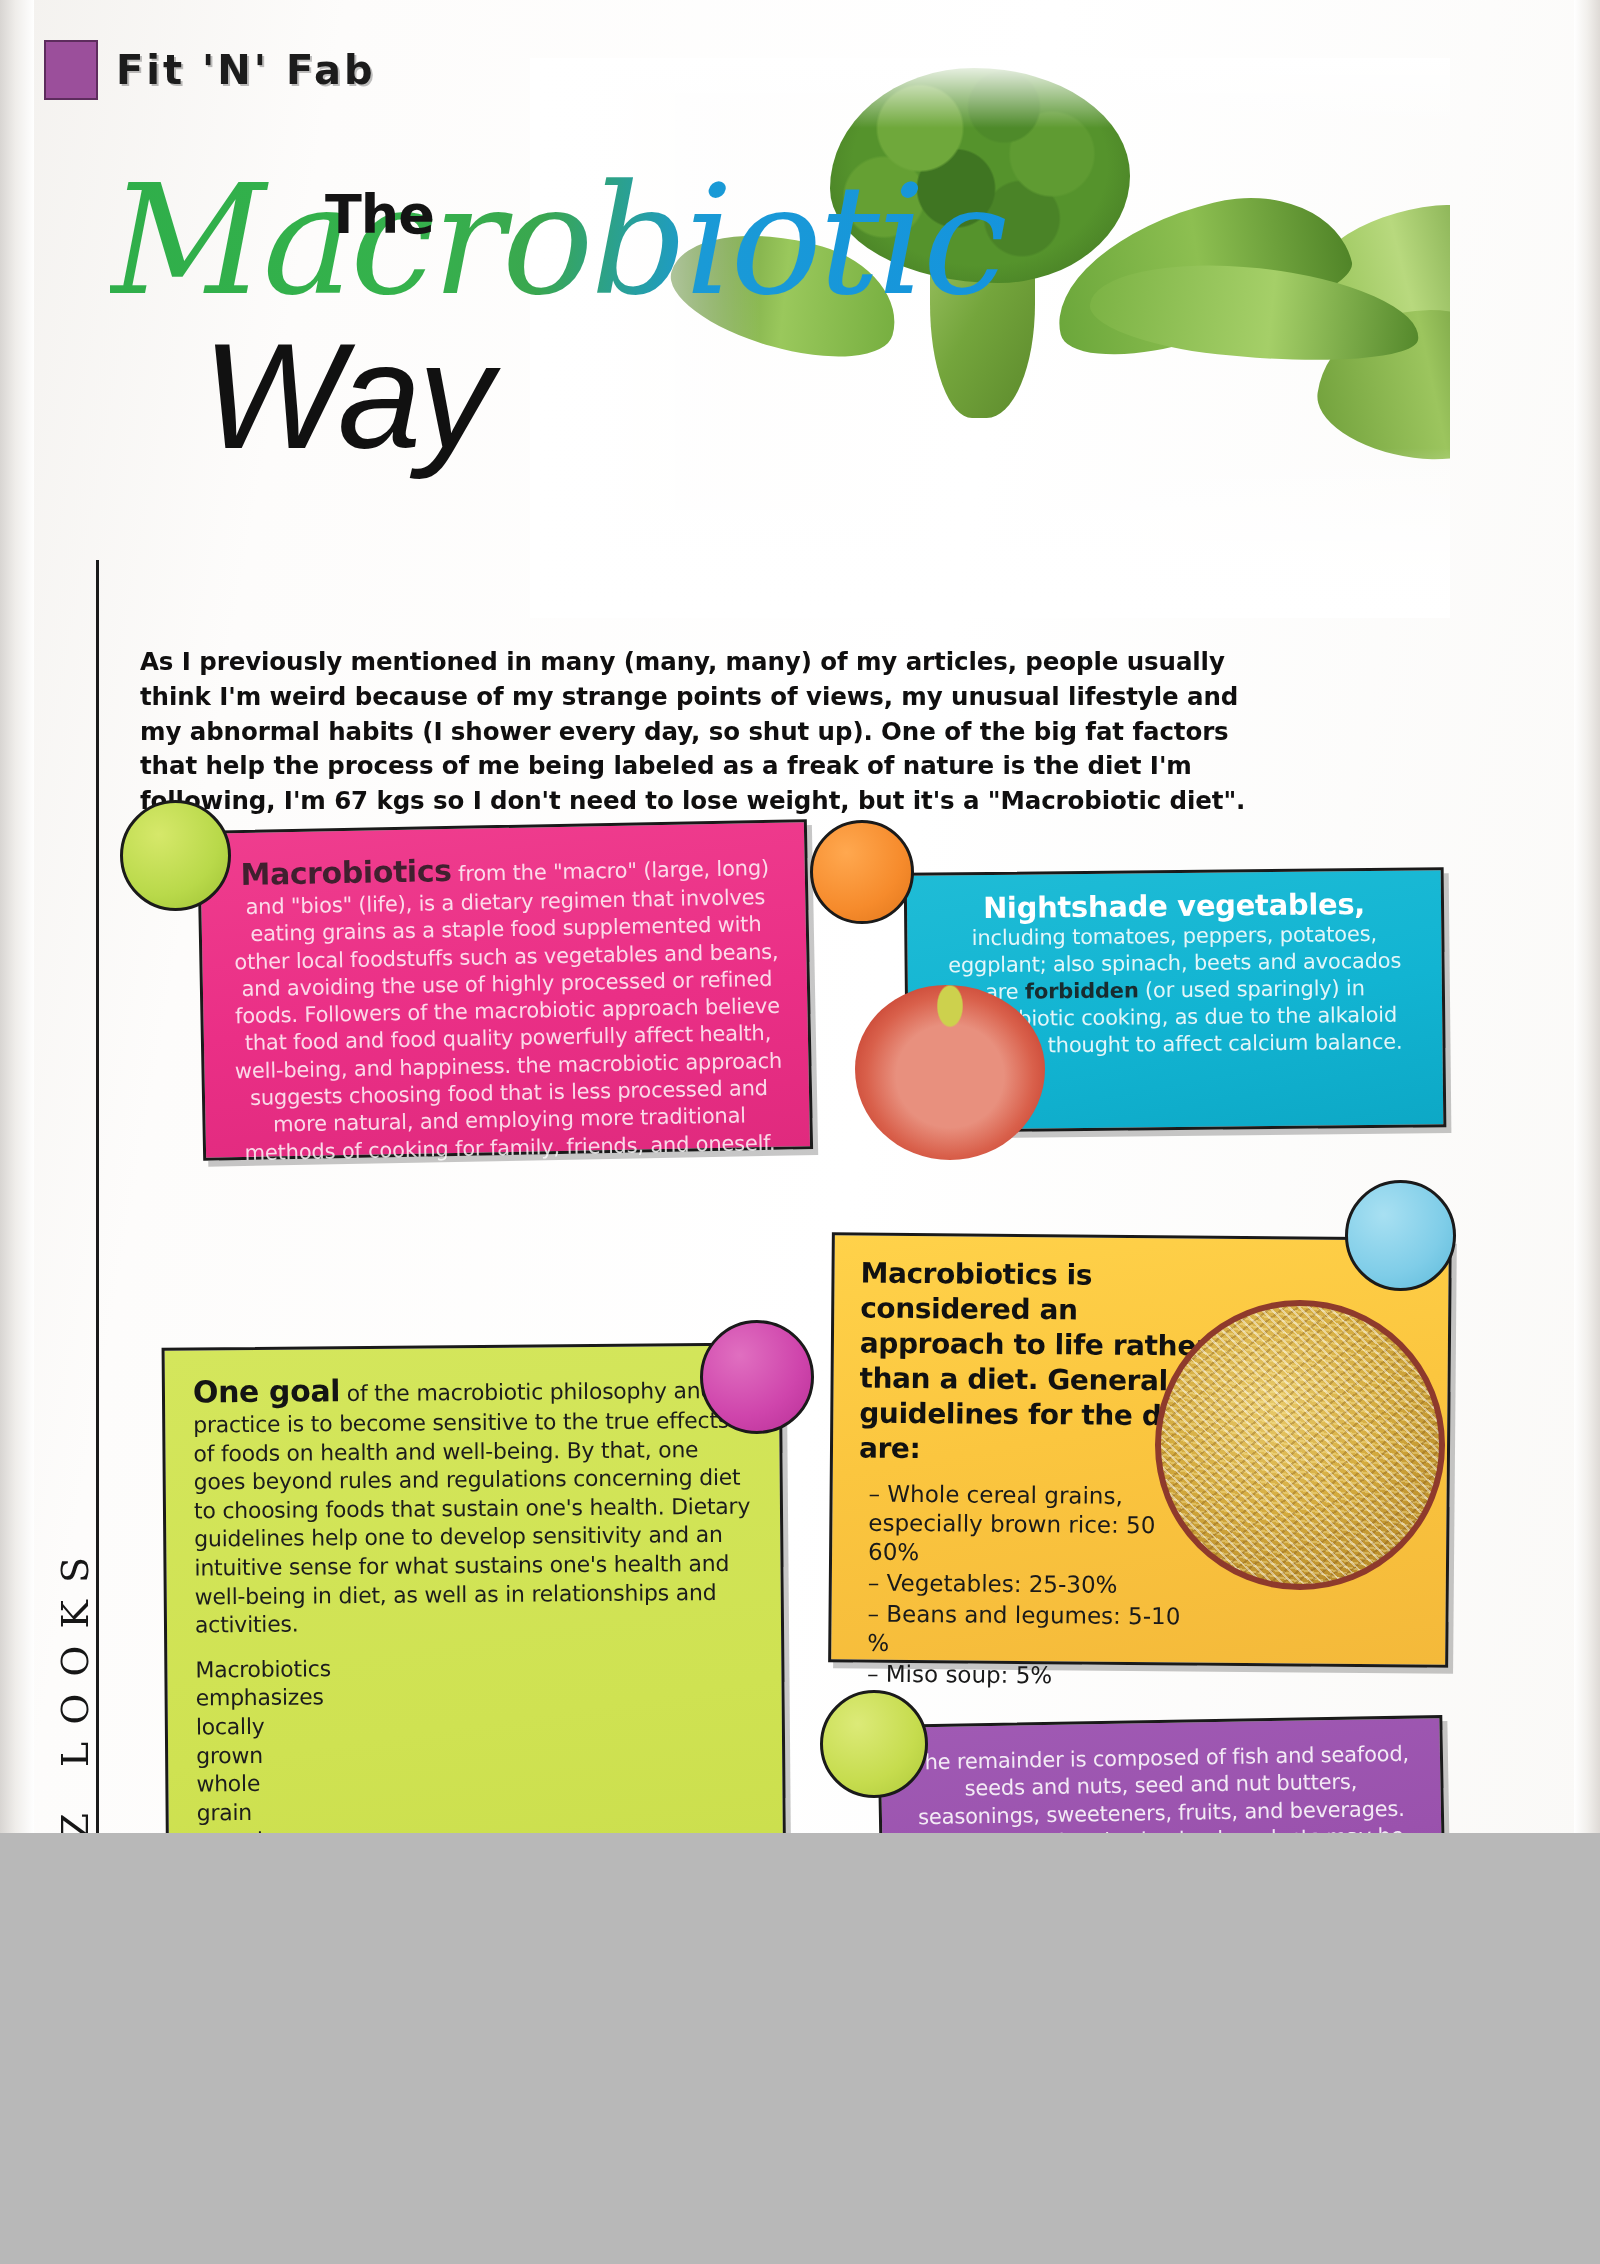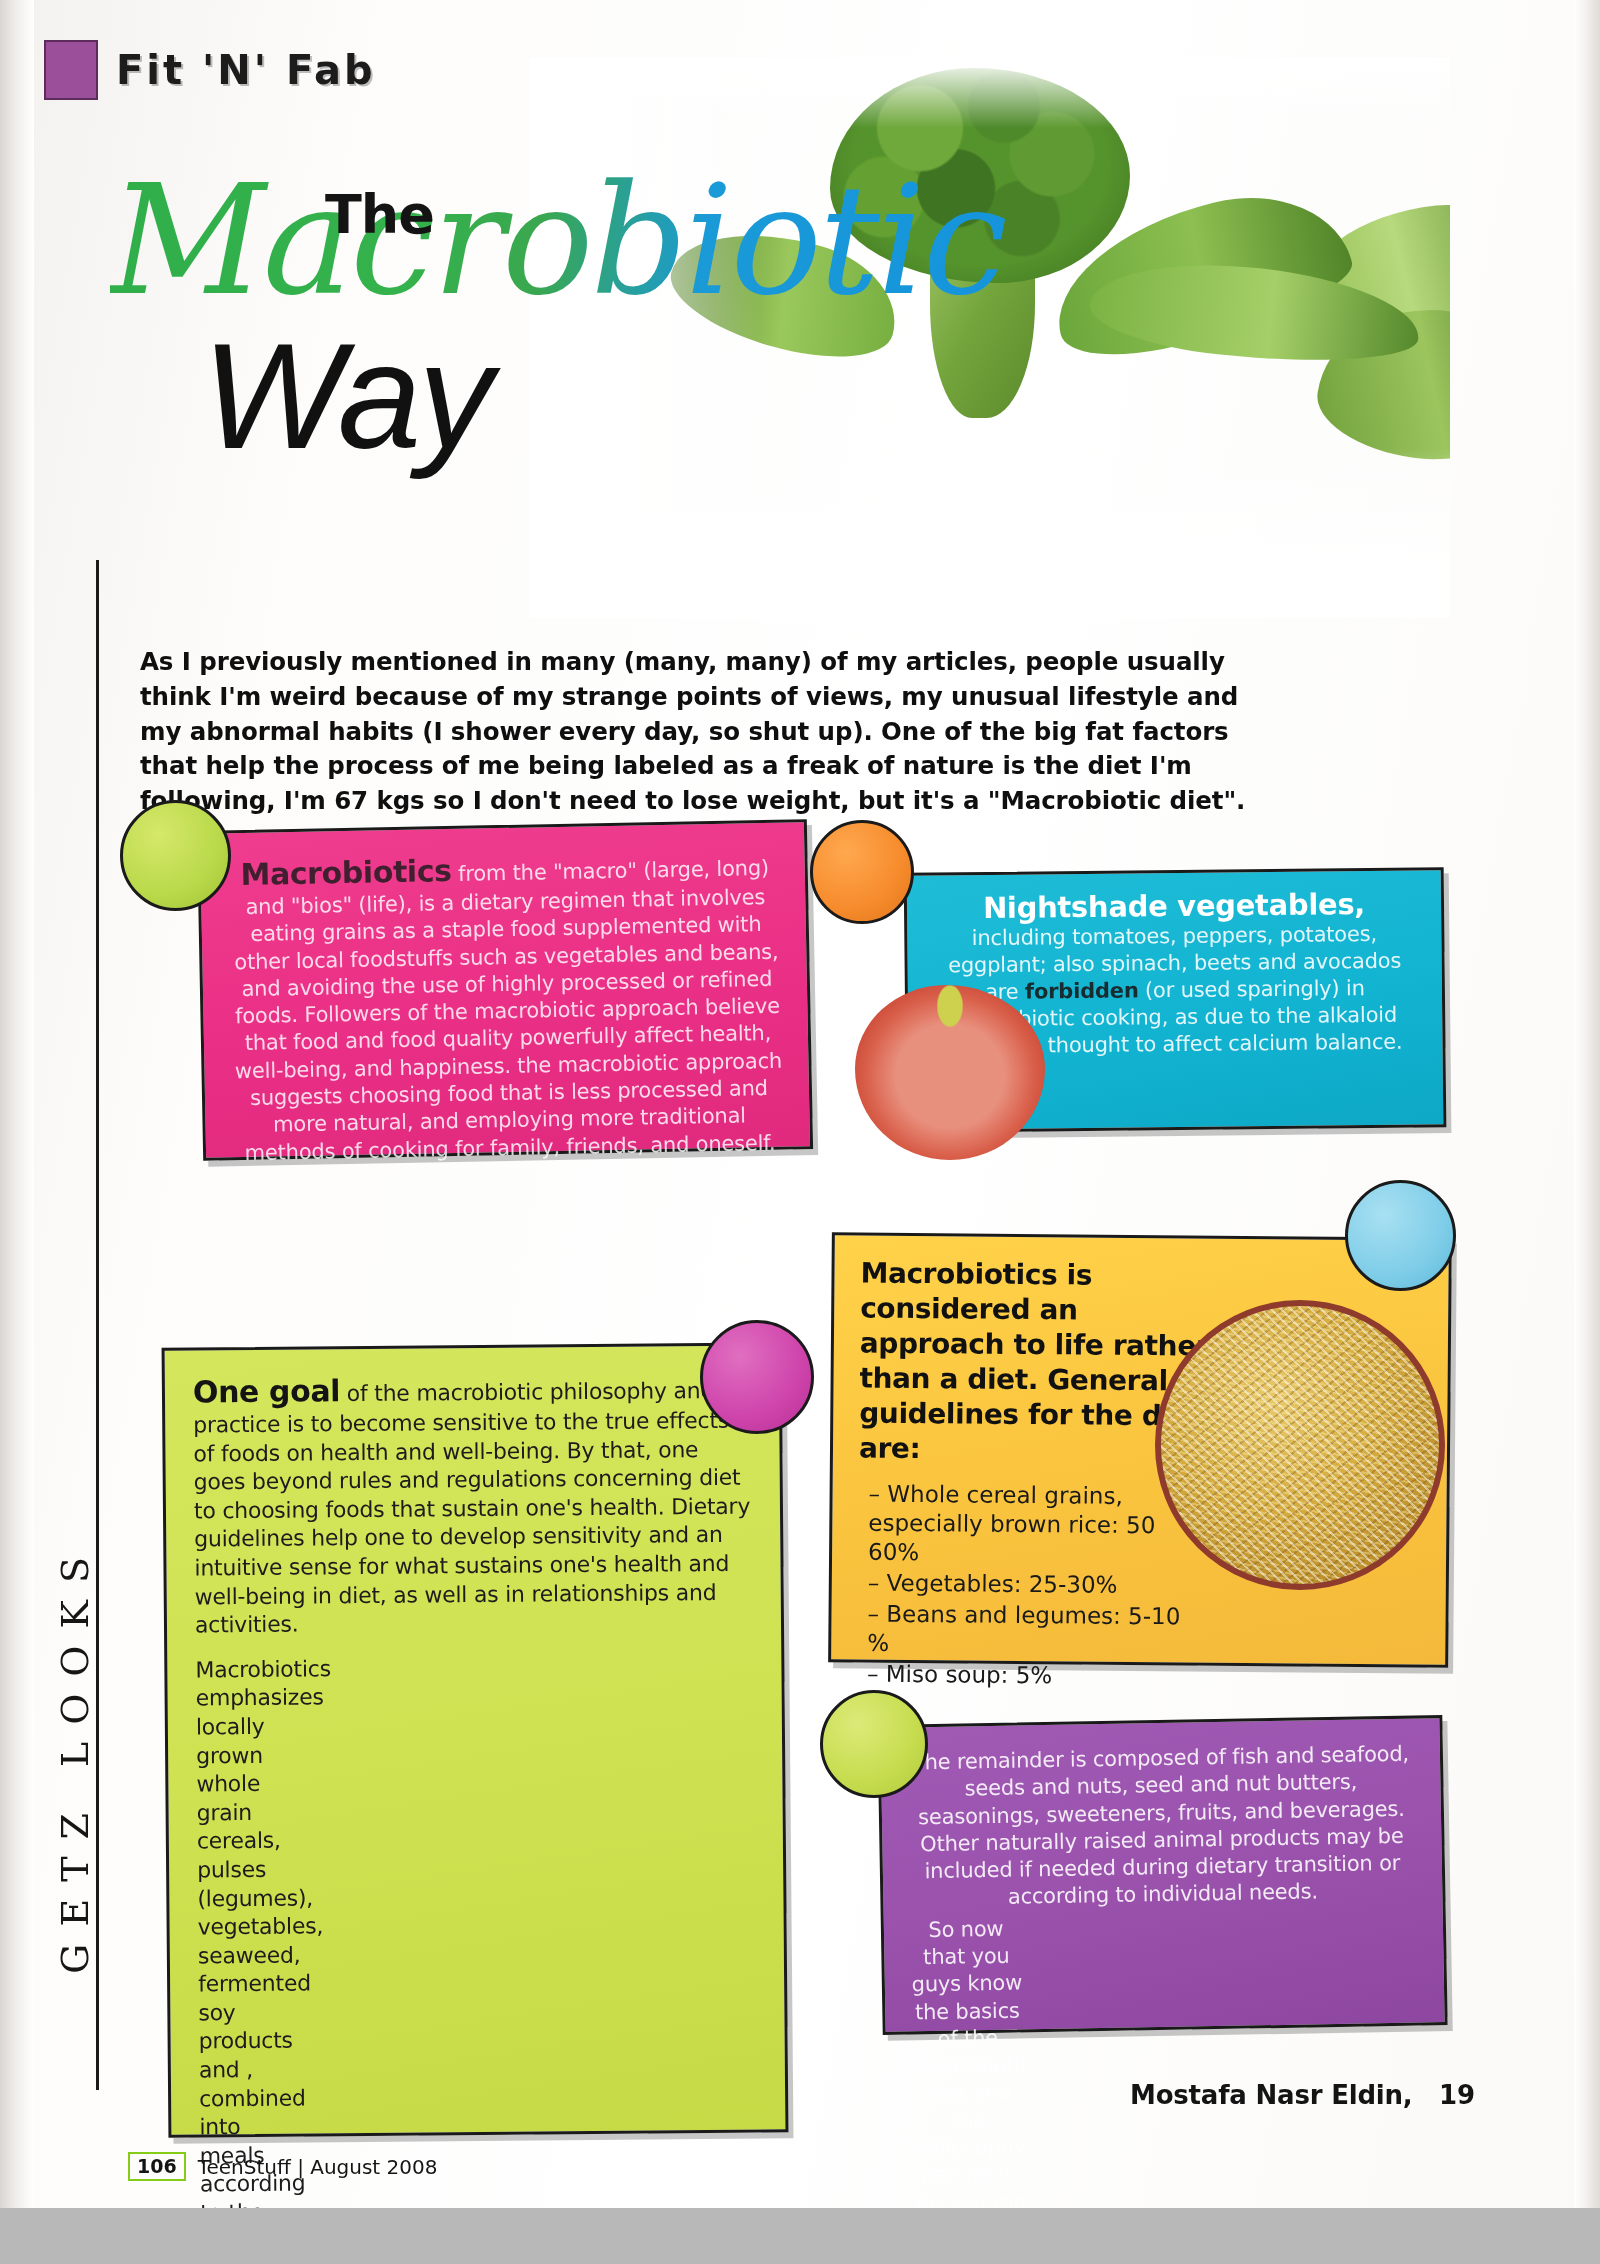--- a/index.html
+++ b/index.html
@@ -6,21 +6,21 @@
     margin: 0;
     padding: 0;
     background: #b8b8b8;
   }
   body {
     font-family: "Liberation Sans", sans-serif;
   }
   .page {
     position: relative;
     width: 1600px;
-    height: 2208px;
+    height: 1833px;
     background: #84cc16;
     overflow: hidden;
   }
   
   .paper-tint {
     position: absolute;
     inset: 0;
     background:
       linear-gradient(100deg, #f3f1ee 0%, #fdfcfb 18%, #ffffff 55%, #faf9f7 100%);
     pointer-events: none;

